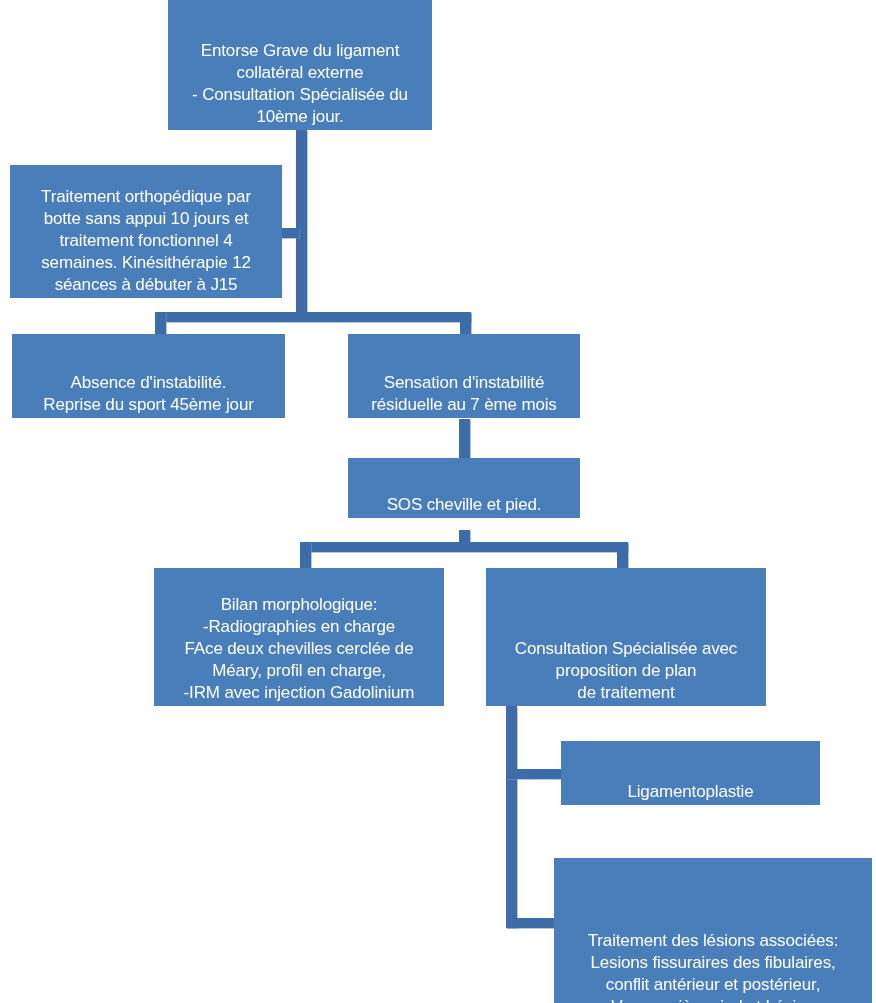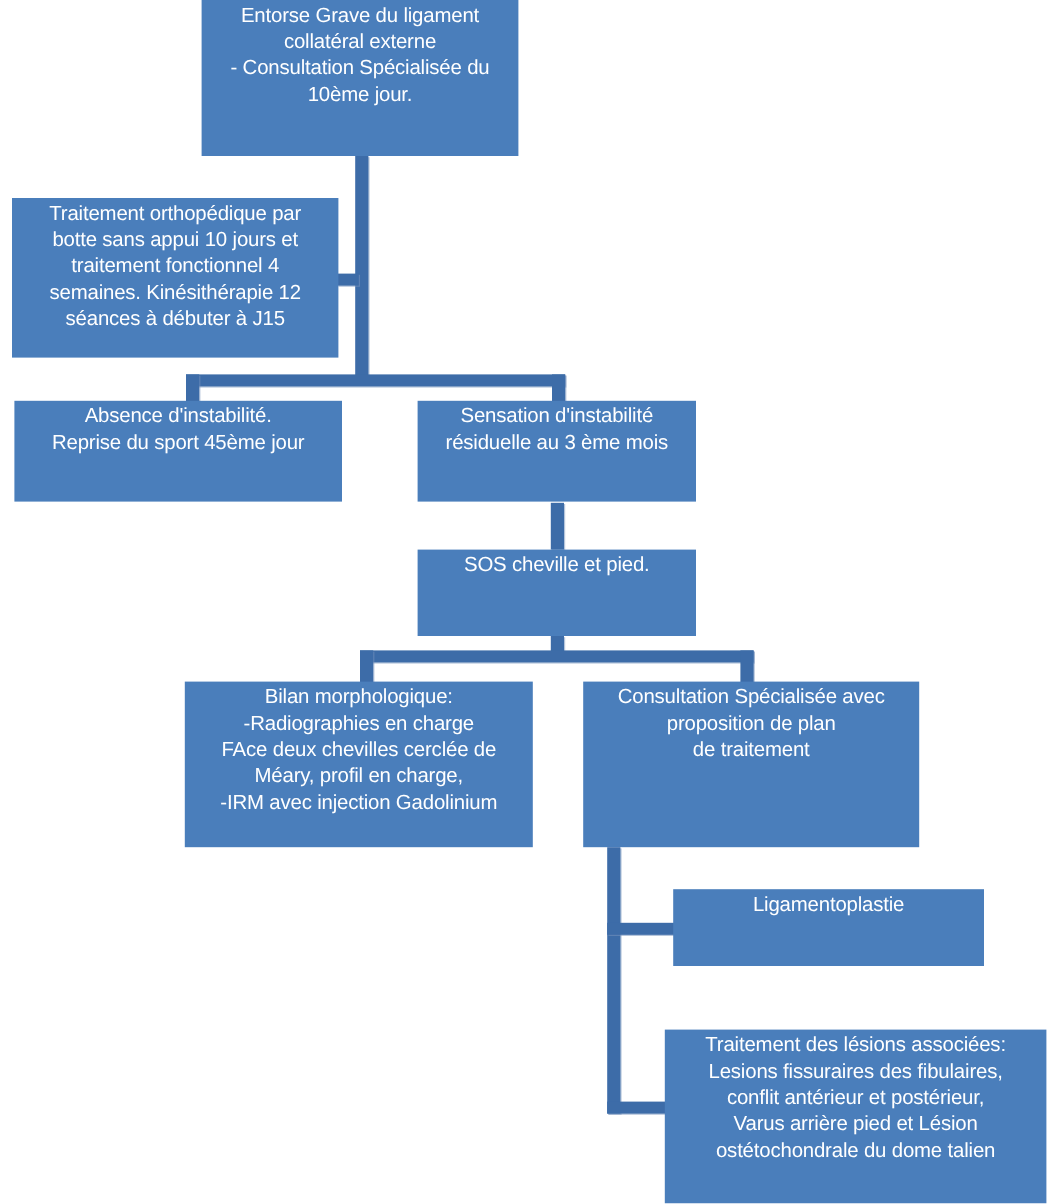--- a/index.html
+++ b/index.html
@@ -13,21 +13,21 @@
     height: 1003px;
     background: #ffffff;
     overflow: hidden;
     font-family: "Liberation Sans", sans-serif;
   }
   .node {
     position: absolute;
     background: #4a7ebb;
     color: #ffffff;
     display: flex;
-    align-items: flex-start;
+    align-items: flex-end;
     justify-content: center;
     text-align: center;
     line-height: 1.30;
     font-size: 17px;
     letter-spacing: -0.15px;
     box-sizing: border-box;
     padding: 2px 6px;
     z-index: 2;
   }
   .node .txt {
@@ -63,24 +63,24 @@
 séances à débuter à J15</span>
   </div>
 
   <div class="node" style="left:12px; top:334px; width:273px; height:84px;">
     <span class="txt">Absence d'instabilité.
 Reprise du sport 45ème jour</span>
   </div>
 
   <div class="node" style="left:348px; top:334px; width:232px; height:84px;">
     <span class="txt">Sensation d'instabilité
-résiduelle au 3 ème mois</span>
+résiduelle au 7 ème mois</span>
   </div>
 
-  <div class="node" style="left:348px; top:458px; width:232px; height:72px;">
+  <div class="node" style="left:348px; top:458px; width:232px; height:60px;">
     <span class="txt">SOS  cheville et pied.</span>
   </div>
 
   <div class="node" style="left:154px; top:568px; width:290px; height:138px;">
     <span class="txt">Bilan morphologique:
 -Radiographies en charge
 FAce deux chevilles  cerclée de
 Méary, profil en charge,
 -IRM avec injection Gadolinium</span>
   </div>

